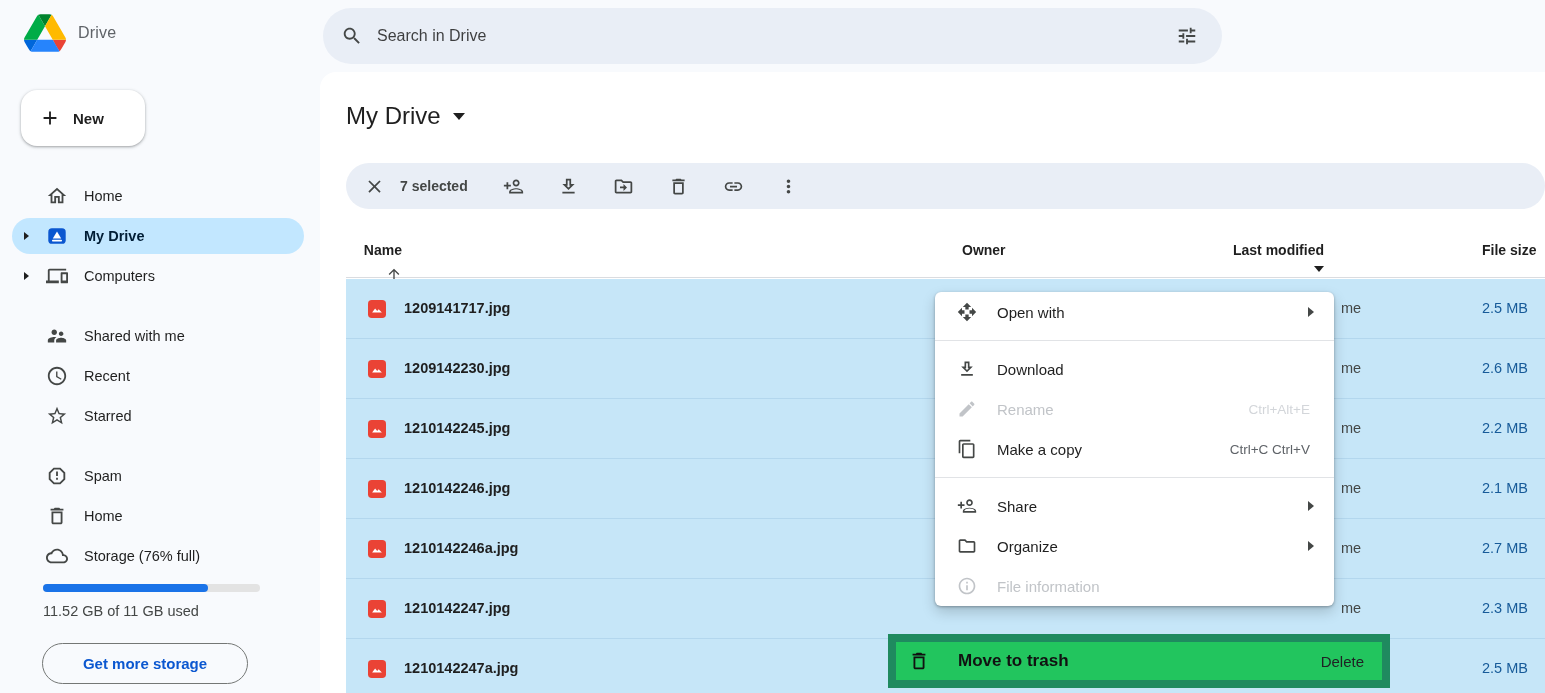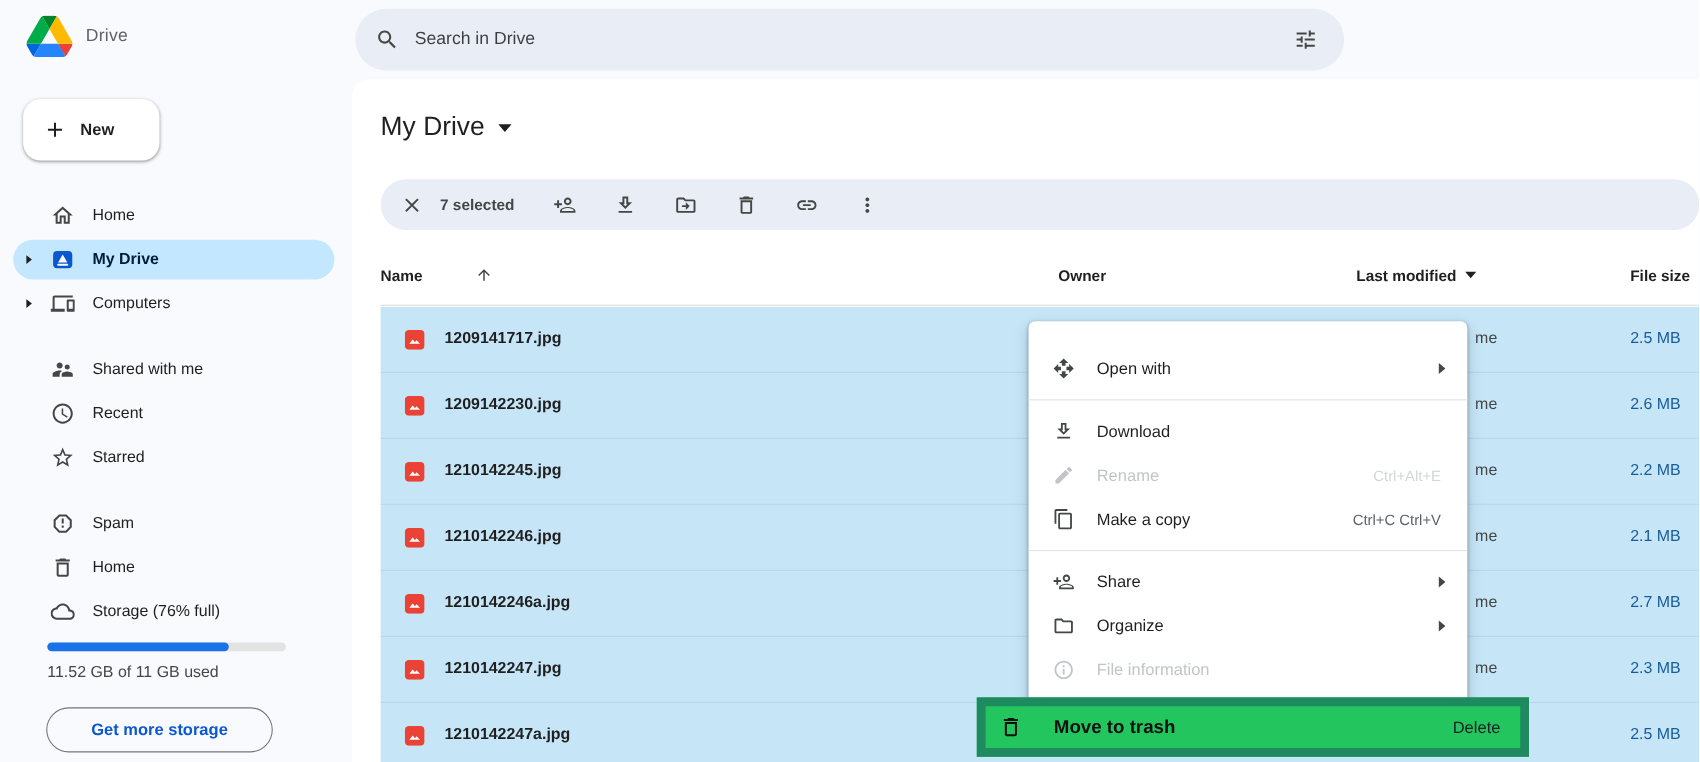--- a/index.html
+++ b/index.html
@@ -51,38 +51,38 @@
   .sel-toolbar { position:absolute; left:26px; right:0; top:91px; height:46px; background:#E9EEF6;
     border-radius:23px; display:flex; align-items:center; }
   .tb-btn { width:40px; height:40px; border:none; background:transparent; border-radius:50%;
     display:flex; align-items:center; justify-content:center; cursor:pointer; }
   .tb-btn svg { width:21px; height:21px; fill:#444746; }
   .tb-close { margin-left:8px; }
   .sel-count { font-size:14px; font-weight:bold; color:#444746; margin:0 26px 0 6px; }
   .tb-group { display:flex; gap:15px; }
 
   .table-head { position:absolute; left:26px; right:0; top:158px; height:48px; border-bottom:1px solid #DADCE0; font-size:14px; font-weight:bold; color:#1f1f1f; }
-  .th { position:absolute; top:12px; display:flex; align-items:center; gap:8px; cursor:pointer; }
+  .th { position:absolute; top:12px; display:flex; align-items:flex-end; gap:8px; cursor:pointer;flex-direction:column; }
   .th-name { left:0; }
   .sort-arrow { width:16px; height:16px; fill:#444746; margin-left:40px; }
   .th-owner { left:616px; }
   .th-modified { left:887px; }
   .th-modified .caret-down { border-top-width:6px; border-left-width:5px; border-right-width:5px; }
   .th-size { left:1136px; }
 
   .rows { position:absolute; left:26px; right:0; top:207px; }
   .file-row { position:relative; height:60px; background:#C6E6F8; border-bottom:1px solid #B3D7EE; cursor:pointer; }
   .file-icon { position:absolute; left:22px; top:21px; width:18px; height:18px; }
   .file-name { position:absolute; left:58px; top:21px; font-size:14.5px; font-weight:bold; color:#1f1f1f; }
   .file-owner { position:absolute; left:995px; top:21px; font-size:14.5px; color:#444746; }
   .file-size { position:absolute; left:1136px; top:21px; font-size:14.5px; color:#175B99; }
 
   
   .ctx-menu { position:absolute; left:935px; top:292px; width:399px; background:#fff; border-radius:6px;
-    box-shadow:0 1px 3px rgba(0,0,0,.3), 0 6px 14px rgba(0,0,0,.18); padding:23px 0; z-index:10; }
+    box-shadow:0 1px 3px rgba(0,0,0,.3), 0 6px 14px rgba(0,0,0,.18); padding:0 0; z-index:10; }
   .menu-item { height:40px; display:flex; align-items:center; cursor:pointer; position:relative; }
   .mi-icon { width:24px; margin-left:22px; display:flex; }
   .mi-icon svg { width:20px; height:20px; fill:#444746; }
   .mi-label { margin-left:16px; font-size:15px; color:#1f1f1f; }
   .mi-shortcut { position:absolute; right:24px; font-size:13.5px; color:#5f6368; }
   .mi-sub { position:absolute; right:20px; width:0; height:0; border-top:5px solid transparent; border-bottom:5px solid transparent; border-left:6px solid #444746; }
   .menu-item.disabled .mi-label { color:#C1C4C8; }
   .menu-item.disabled .mi-icon svg { fill:#C1C4C8; }
   .menu-item.disabled .mi-shortcut { color:#D3D6DA; }
   .menu-divider { height:1px; background:#E1E3E6; margin:8px 0; }

